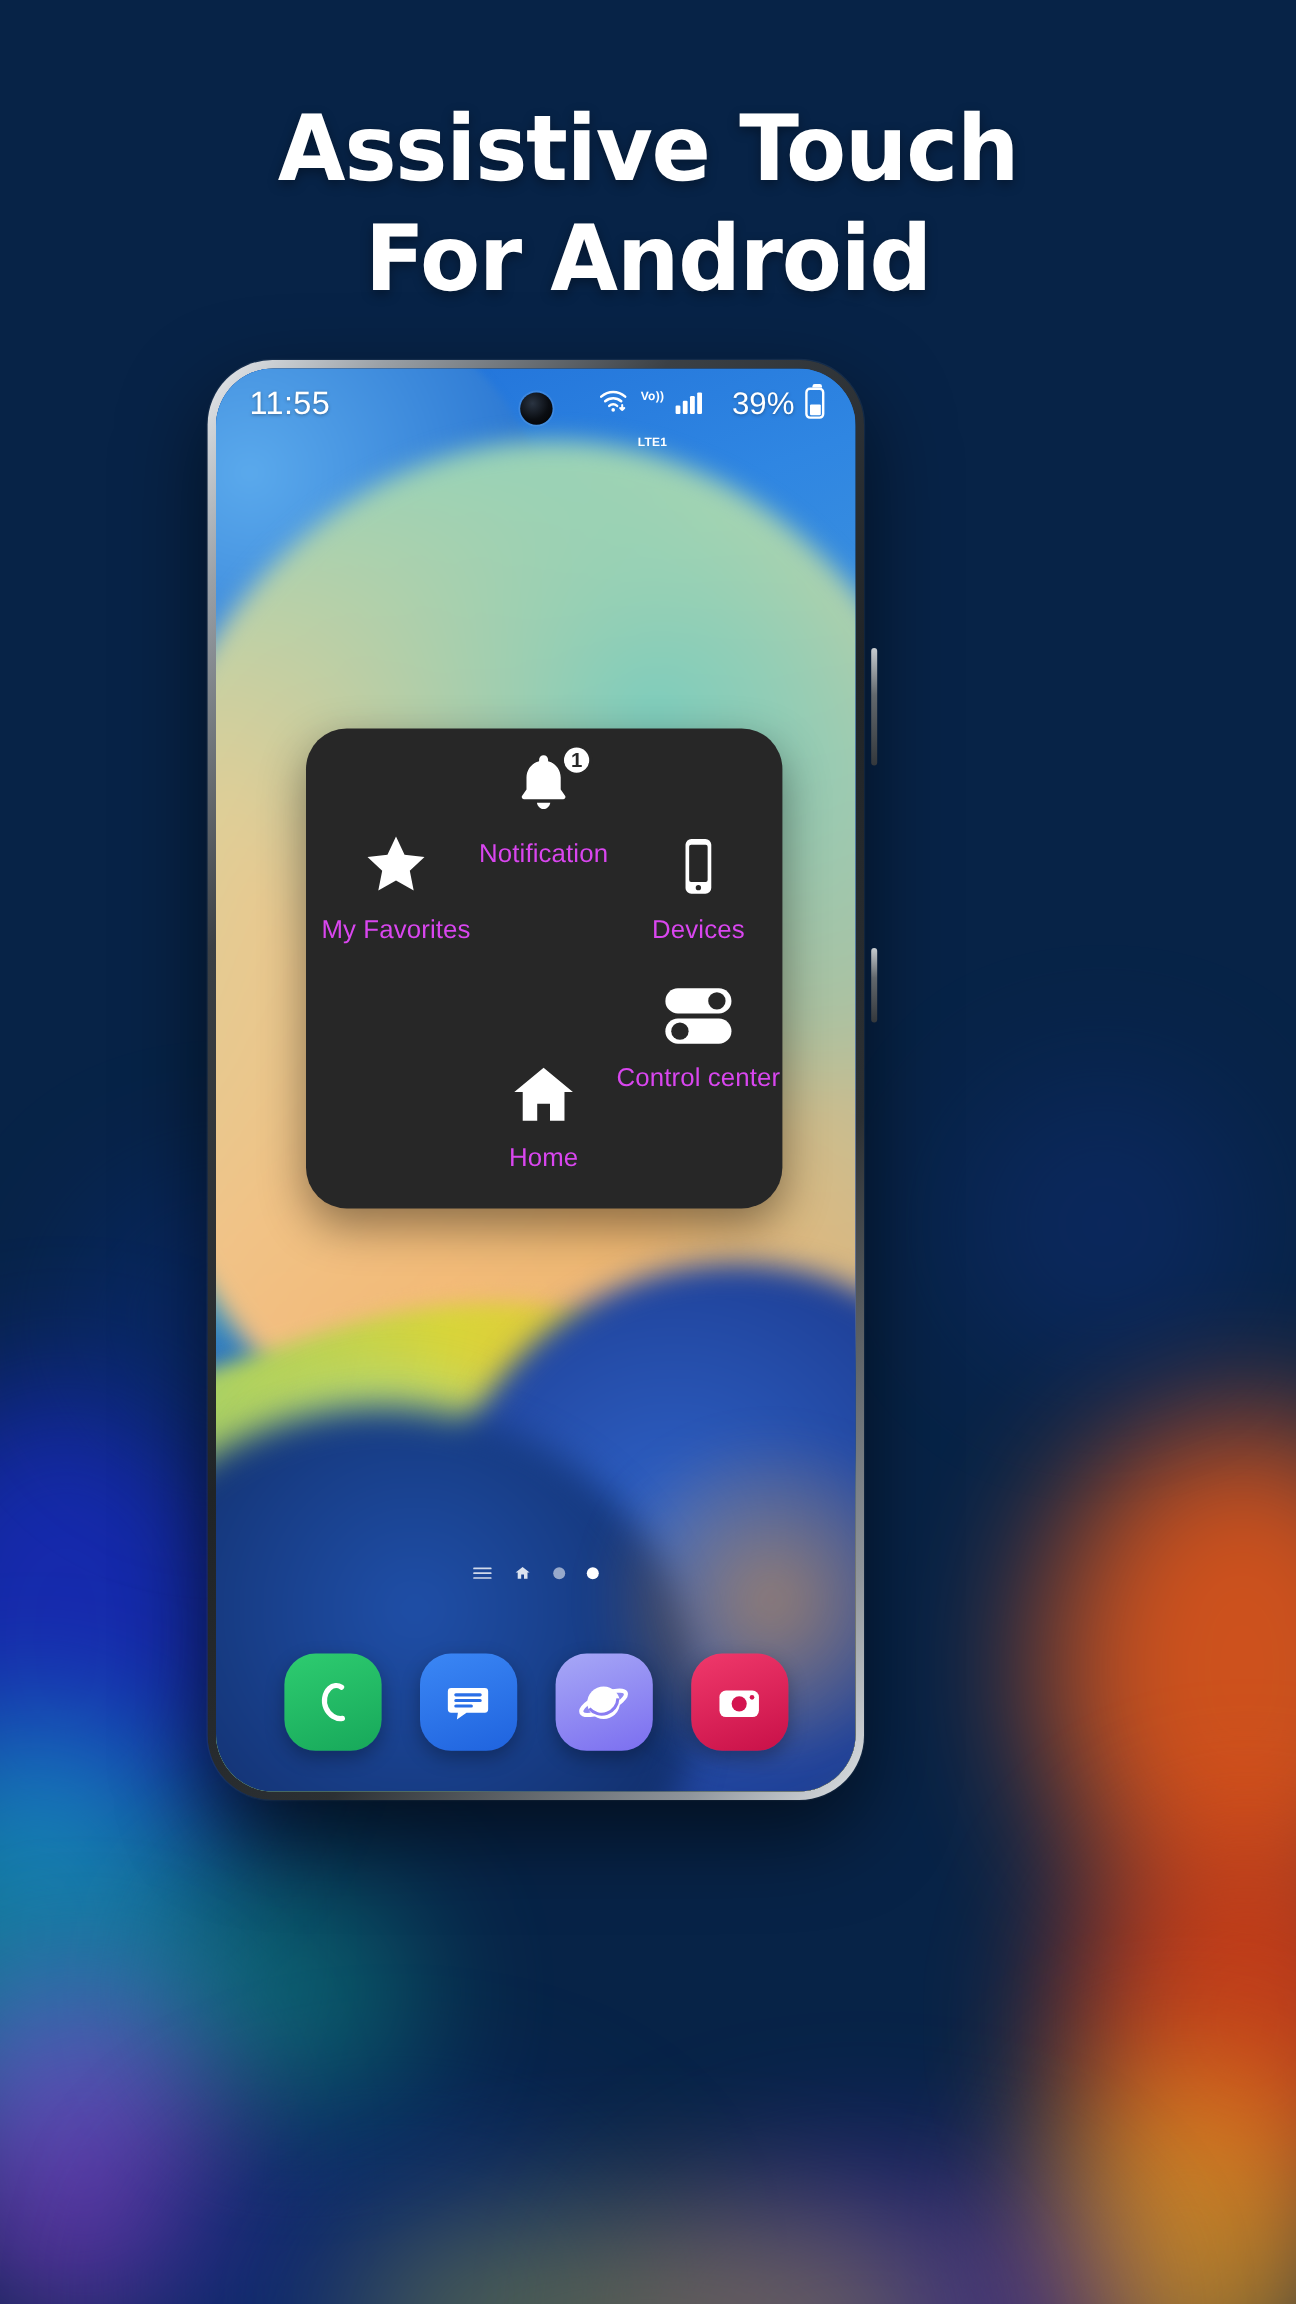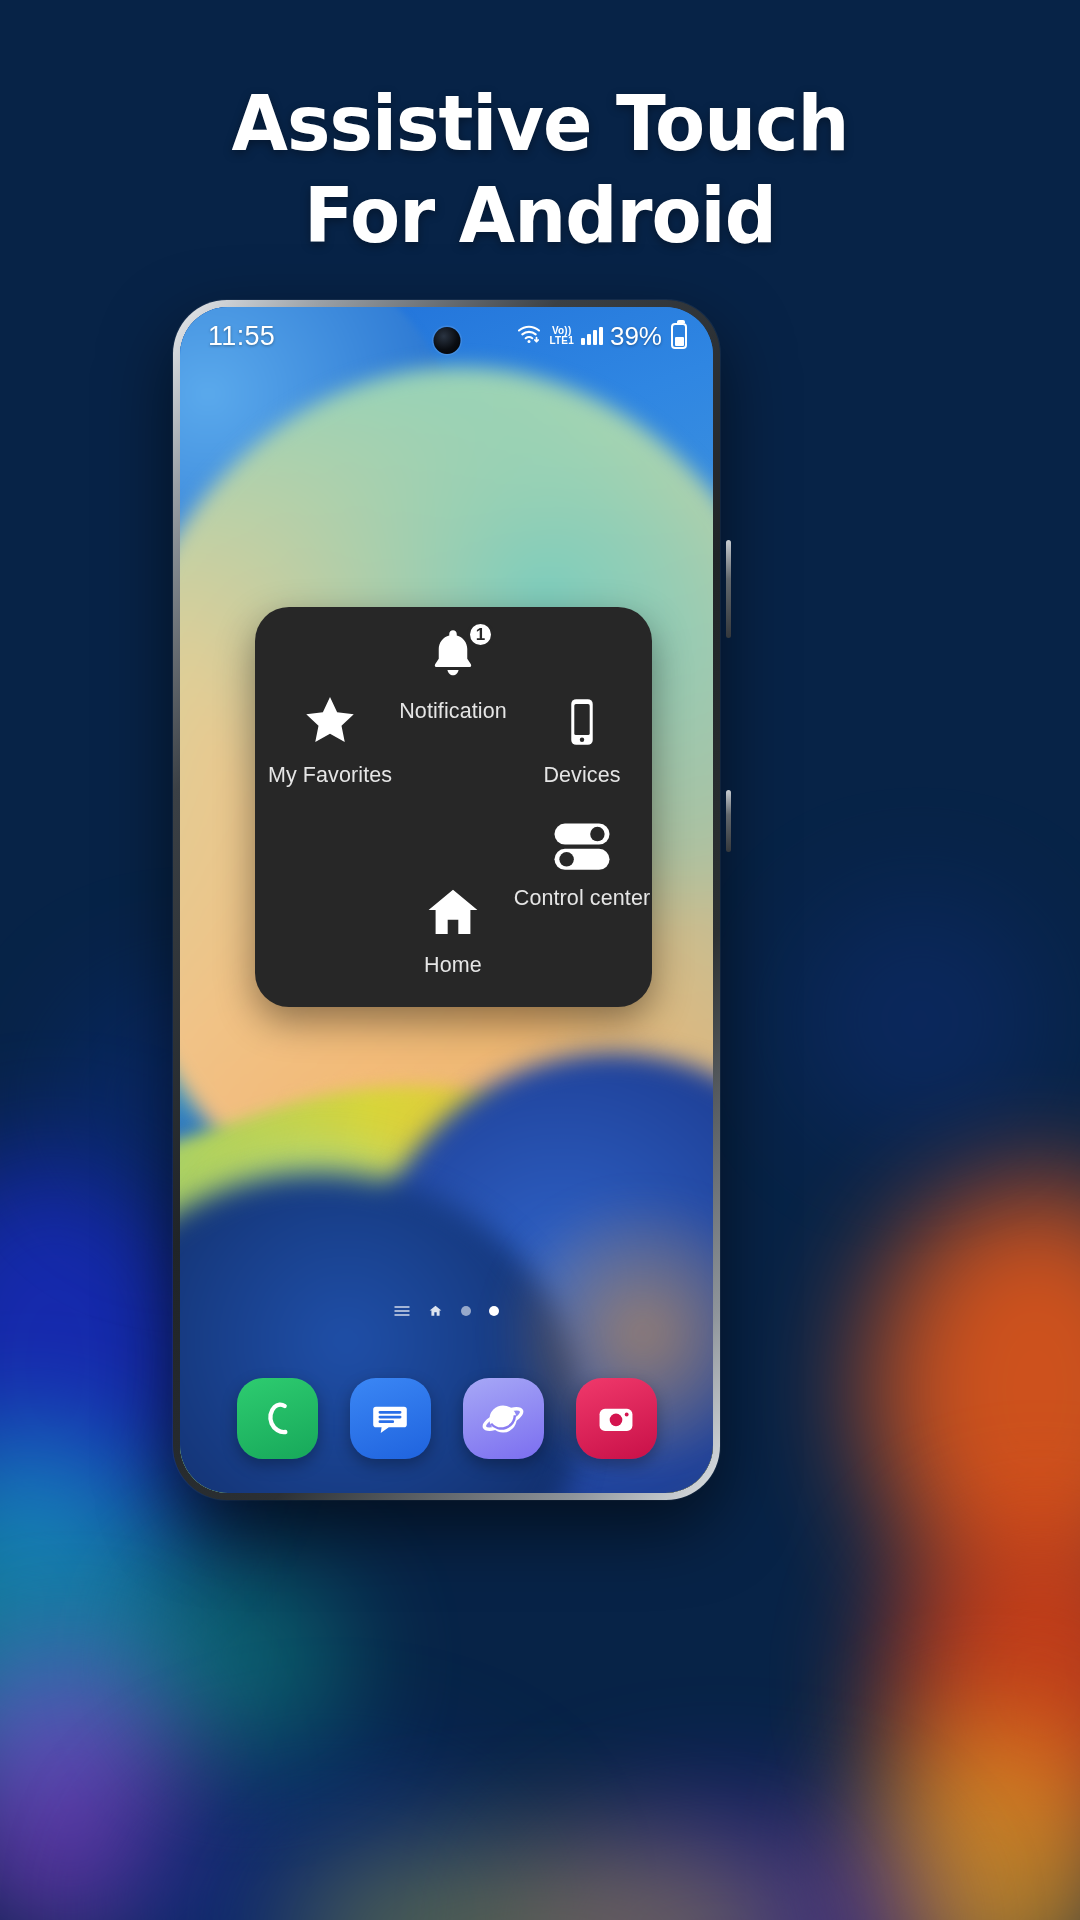--- a/index.html
+++ b/index.html
@@ -106,22 +106,22 @@
   #statusbar {
     position:absolute; top:0; left:0; width:100%; height:58px;
     display:flex; align-items:center; justify-content:space-between;
     padding:0 26px 0 28px; color:#fff; z-index:6;
   }
   #clock { font-size:27px; font-weight:500; letter-spacing:.3px;
            text-shadow:0 1px 3px rgba(0,0,0,.35); }
   #status-right { display:flex; align-items:center; gap:7px; }
   #volte { display:flex; flex-direction:column; align-items:center; line-height:1;
            font-size:10px; font-weight:bold; letter-spacing:.2px; }
-  #volte span { display:block; }
-  #battery-pct { font-size:26px; font-weight:500; margin-left:0;
+  #volte span { display:block;margin-top:29px; }
+  #battery-pct { font-size:26px; font-weight:500; margin-left:18px;
                  text-shadow:0 1px 3px rgba(0,0,0,.35); }
   .bars { display:flex; align-items:flex-end; gap:2px; height:18px; }
   .bars i { display:block; width:4px; background:#fff; border-radius:1px; }
   .bars i:nth-child(1){height:7px}
   .bars i:nth-child(2){height:11px}
   .bars i:nth-child(3){height:15px}
   .bars i:nth-child(4){height:18px}
   #batt-icon { width:16px; height:26px; border:2px solid #fff; border-radius:4px;
                position:relative; margin-left:2px; }
   #batt-icon::before { content:""; position:absolute; top:-5px; left:4px; width:8px; height:3px;
@@ -141,21 +141,21 @@
     width:397px; height:400px;
     background:#272727;
     border-radius:34px;
     z-index:7;
     box-shadow:0 14px 38px rgba(0,0,0,.42);
   }
   .menu-item { position:absolute; display:flex; flex-direction:column;
                align-items:center; width:150px; }
   .menu-item .ic { height:62px; display:flex; align-items:flex-end; justify-content:center;
                    color:#fff; }
-  .menu-item .lb { margin-top:12px; color:#e5e5e5; font-size:21.5px;
+  .menu-item .lb { margin-top:12px; color:#d946ef; font-size:21.5px;
                    white-space:nowrap; letter-spacing:.1px; }
 
   
   .mi-notification  { left:123px;  top:18px;  }
   .mi-favorites     { left:-0px;   top:82px;  }
   .mi-devices       { left:252px;  top:82px;  }
   .mi-settings      { left:-0px;   top:222px; }
   .mi-control       { left:252px;  top:205px; }
   .mi-home          { left:123px;  top:272px; }
 

